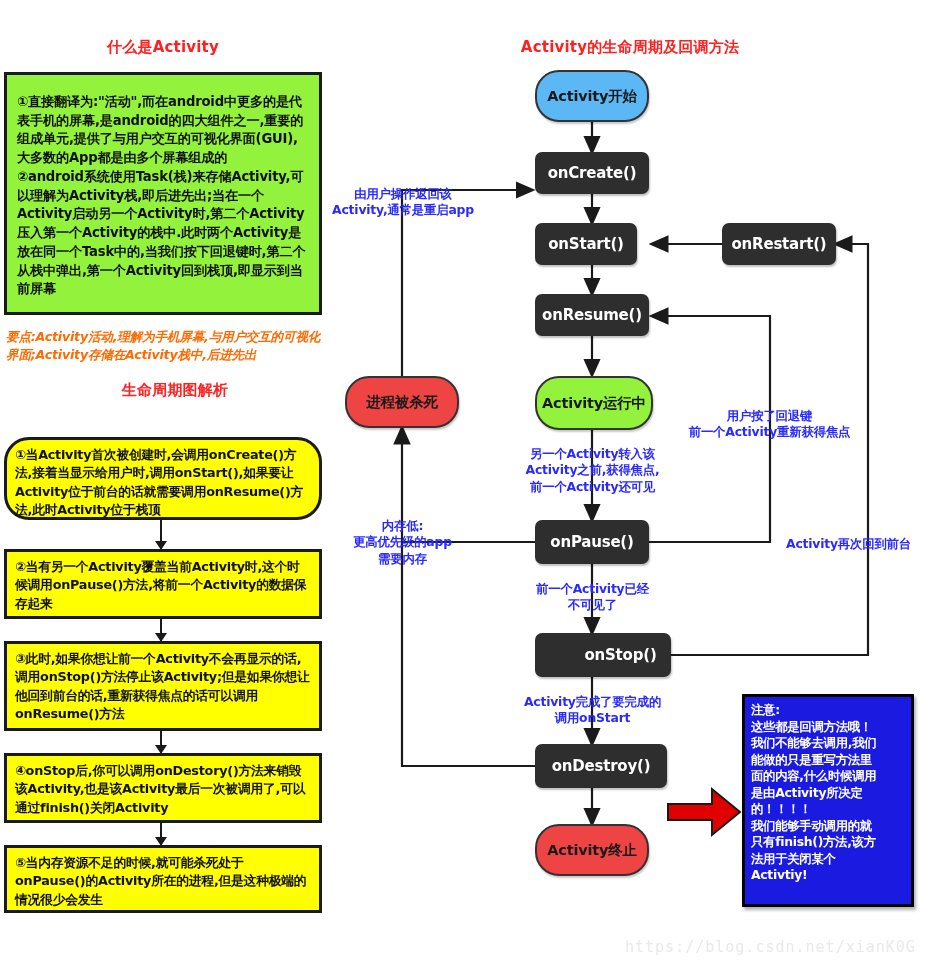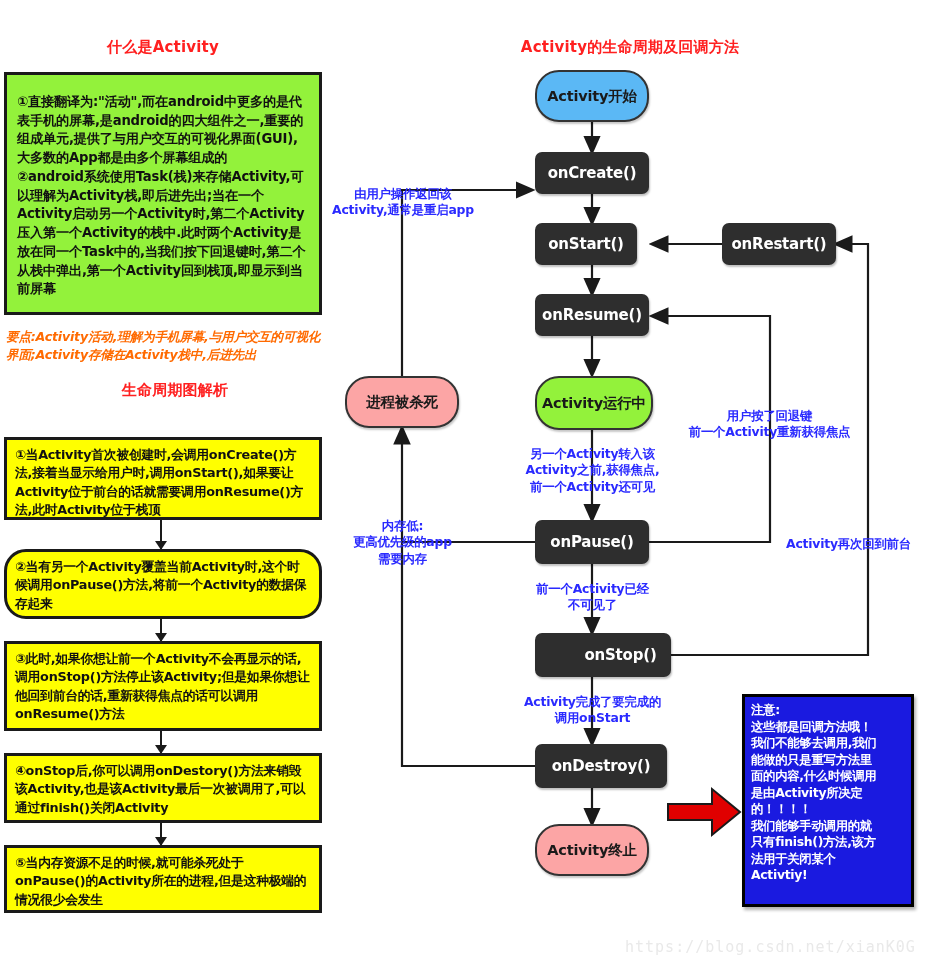--- a/index.html
+++ b/index.html
@@ -38,21 +38,21 @@
   .node{position:absolute;box-sizing:border-box;display:flex;align-items:center;
         justify-content:center;text-align:center;}
   .node-dark{background:#2e2e2e;border-radius:7px;color:#fff;
              font-size:15px;font-weight:bold;letter-spacing:-.2px;
              box-shadow:1px 2px 2px rgba(0,0,0,.25);}
   .node-round{border-radius:24px;border:2px solid #333;color:#1a1a1a;
               font-size:14.5px;font-weight:bold;letter-spacing:-.2px;
               box-shadow:1px 2px 2px rgba(0,0,0,.22);}
   .n-start{background:#5bb8f5;}
   .n-run{background:#93f23b;}
-  .n-orange{background:#fca5a5;}
+  .n-orange{background:#ef4444;}
 
   
   #wires{position:absolute;left:0;top:0;width:931px;height:970px;
          pointer-events:none;}
 
   
   .alabel{position:absolute;color:#2a2aff;font-size:12.4px;font-weight:bold;
           line-height:1.32;text-align:center;letter-spacing:-.2px;}
 
   
@@ -72,26 +72,26 @@
 
 <div class="abs green-box">
   <p>①直接翻译为:"活动",而在android中更多的是代表手机的屏幕,是android的四大组件之一,重要的组成单元,提供了与用户交互的可视化界面(GUI),大多数的App都是由多个屏幕组成的</p>
   <p>②android系统使用Task(栈)来存储Activity,可以理解为Activity栈,即后进先出;当在一个Activity启动另一个Activity时,第二个Activity压入第一个Activity的栈中.此时两个Activity是放在同一个Task中的,当我们按下回退键时,第二个从栈中弹出,第一个Activity回到栈顶,即显示到当前屏幕</p>
 </div>
 
 <div class="abs key-point">要点:Activity活动,理解为手机屏幕,与用户交互的可视化界面;Activity存储在Activity栈中,后进先出</div>
 
 <div class="abs col-title" style="left:12px;top:381px;width:326px;">生命周期图解析</div>
 
-<div class="abs ybox" style="top:437px;height:83px;">
+<div class="abs ybox" style="top:437px;height:83px;border-radius:25px;">
   <p>①当Activity首次被创建时,会调用onCreate()方法,接着当显示给用户时,调用onStart(),如果要让Activity位于前台的话就需要调用onResume()方法,此时Activity位于栈顶</p>
 </div>
 <div class="abs vconn" style="top:520px;height:29px;"></div>
 
-<div class="abs ybox" style="top:549px;height:70px;border-radius:22px;">
+<div class="abs ybox" style="top:549px;height:70px;">
   <p>②当有另一个Activity覆盖当前Activity时,这个时候调用onPause()方法,将前一个Activity的数据保存起来</p>
 </div>
 <div class="abs vconn" style="top:619px;height:22px;"></div>
 
 <div class="abs ybox" style="top:641px;height:90px;">
   <p>③此时,如果你想让前一个Activity不会再显示的话,调用onStop()方法停止该Activity;但是如果你想让他回到前台的话,重新获得焦点的话可以调用onResume()方法</p>
 </div>
 <div class="abs vconn" style="top:731px;height:22px;"></div>
 
 <div class="abs ybox" style="top:753px;height:70px;">

